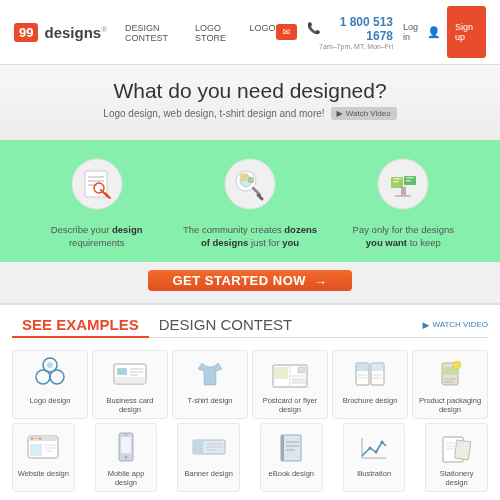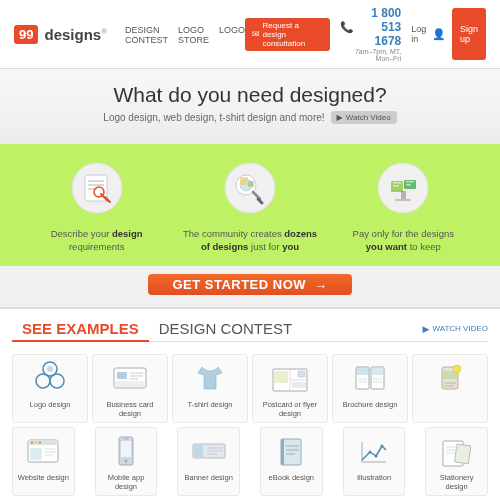--- a/index.html
+++ b/index.html
@@ -63,21 +63,21 @@
       display: inline-flex; align-items: center; gap: 3px;
       background: #ccc; color: #555; font-size: 8px; padding: 2px 6px; border-radius: 3px; cursor: pointer;
     }
 
     
     #steps {
       display: flex;
       justify-content: center;
       gap: 0;
       padding: 8px 20px;
-      background: #bef264;
+      background: #86efac;
     }
     .step {
       flex: 1;
       text-align: center;
       padding: 4px 8px;
     }
     .step-icon {
       width: 70px;
       height: 65px;
       margin: 0 auto 6px;
@@ -178,21 +178,20 @@
     </span>
     <div id="nav-links">
       <span>DESIGN CONTEST</span>
       <span>LOGO STORE</span>
       <span>LOGO</span>
     </div>
   </div>
   <div id="header-right">
     <div id="consult-btn">
       <span style="font-size:9px;">✉</span>
-      <span>Request a design consultation</span>
     </div>
     <div id="phone-area">
       <div id="phone-number">
         <span style="color:#3a7fba;font-size:11px;">📞</span>
         <span>1 800 513 1678</span>
       </div>
       <div id="phone-sub">7am–7pm, MT, Mon–Fri</div>
     </div>
     <div id="header-login">
       <span>Log in</span>
@@ -358,20 +357,21 @@
     <div class="design-item">
       <div class="design-thumb">
         <svg viewBox="0 0 44 38" xmlns="http://www.w3.org/2000/svg">
           <rect x="14" y="8" width="16" height="22" rx="2" fill="#e8e0d0" stroke="#c0b0a0" stroke-width="1"></rect>
           <rect x="14" y="12" width="16" height="8" rx="0" fill="#c0d8a0" opacity="0.7"></rect>
           <circle cx="29" cy="10" r="4" fill="#f0e060" stroke="#d0c040" stroke-width="0.5"></circle>
           <line x1="16" y1="24" x2="28" y2="24" stroke="#bbb" stroke-width="1"></line>
           <line x1="16" y1="27" x2="26" y2="27" stroke="#bbb" stroke-width="1"></line>
         </svg>
       </div>
+      <div class="design-label">Product packaging design</div>
     </div>
   </div>
 
   <div id="design-grid-bottom">
 
     <div class="design-item">
       <div class="design-thumb">
         <svg viewBox="0 0 44 38" xmlns="http://www.w3.org/2000/svg">
           <rect x="7" y="8" width="30" height="22" rx="2" fill="white" stroke="#aaa" stroke-width="1"></rect>
           <rect x="7" y="8" width="30" height="5" rx="2" fill="#e0e0e0"></rect>

